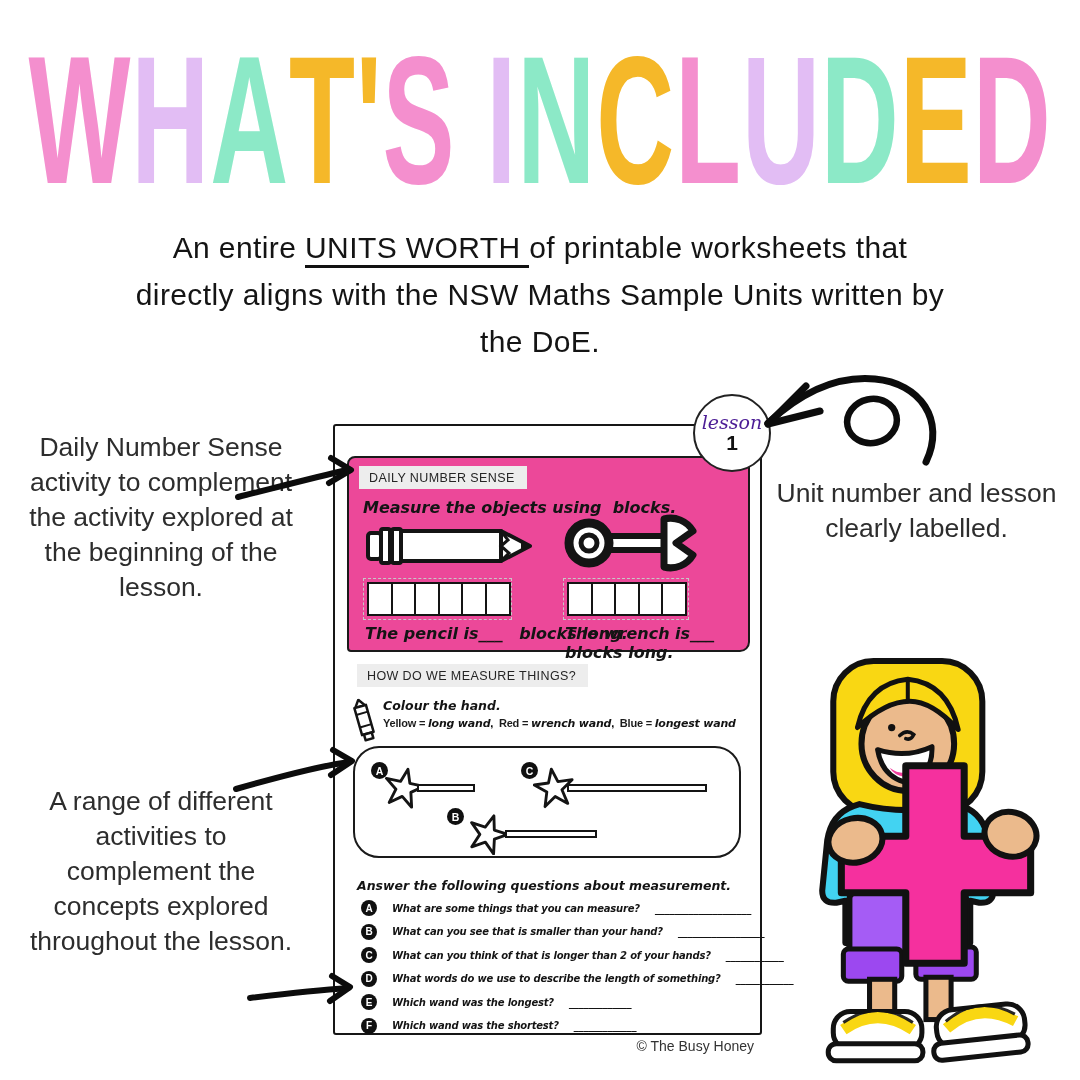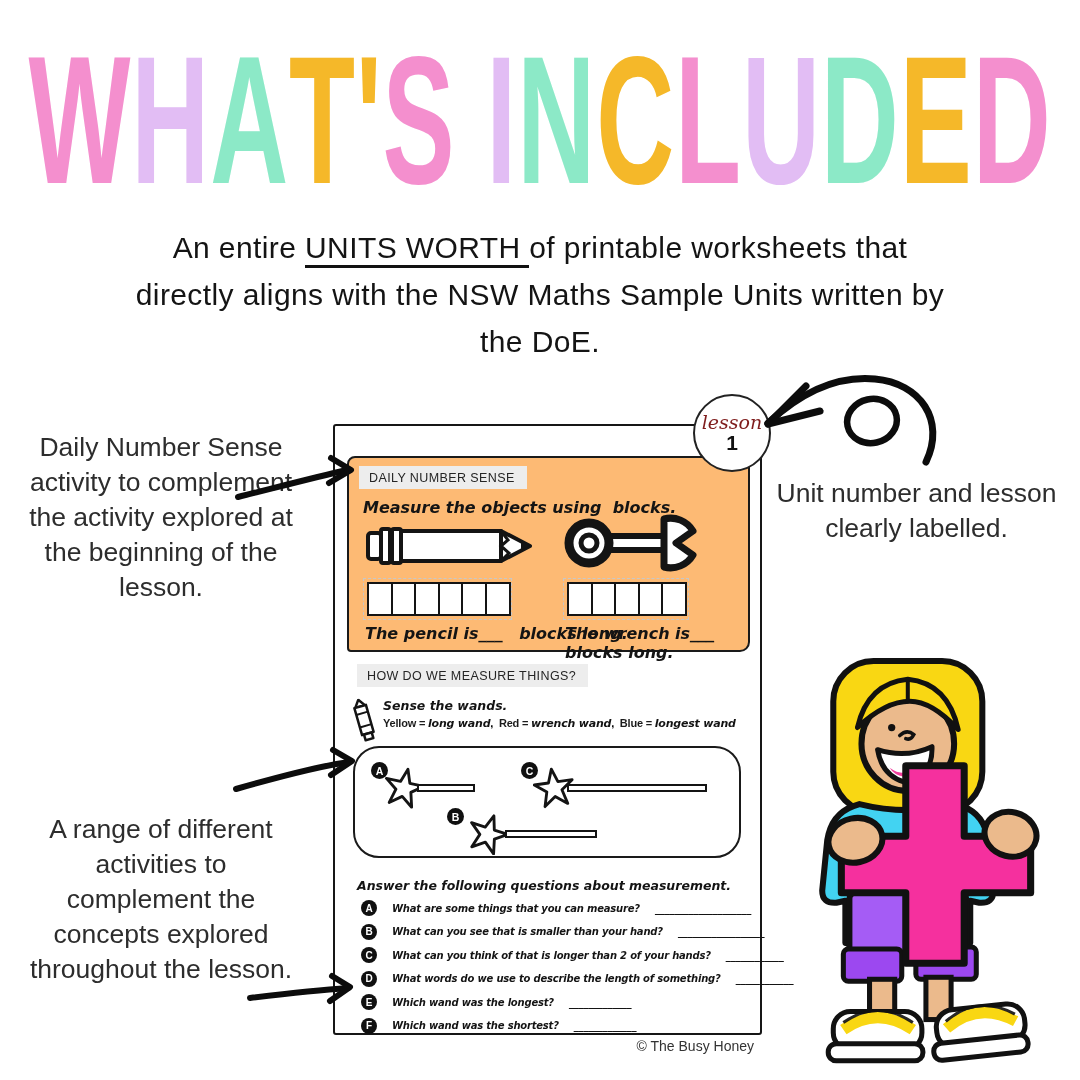--- a/index.html
+++ b/index.html
@@ -14,47 +14,47 @@
         white-space:pre; letter-spacing:1px; }
 
   
   .subtitle { position:absolute; left:0; right:0; top:224px; text-align:center;
               font-size:30px; line-height:47px; color:#141414; letter-spacing:0.4px; }
   .subtitle .u { border-bottom:3px solid #111; padding-bottom:1px;text-align:right; }
 
   
   .ann { position:absolute; text-align:center; font-size:26.5px; line-height:35px; color:#2d2d2d; }
   .ann-left-top    { left:22px;  top:430px;  width:278px; }
-  .ann-left-bottom { left:22px;  top:812px;  width:278px; }
+  .ann-left-bottom { left:22px;  top:784px;  width:278px; }
   .ann-right       { left:762px; top:476px;  width:300px;padding-left:9px; }
 
   
   .arrows { position:absolute; left:0; top:0; width:1080px; height:1080px; pointer-events:none; z-index:6; }
   .arrows path, .arrows ellipse { fill:none; stroke:#0c0c0c; stroke-linecap:round; stroke-linejoin:round; }
 
   
   .page { position:absolute; left:333px; top:424px; width:429px; height:611px; background:#fff;
           border:2.5px solid #161616; border-radius:3px; z-index:2; }
   .unit-badge { position:absolute; left:18px; top:-22px; width:134px; height:44px; background:#fff;
                 border:2.5px solid #222; border-radius:13px; display:flex; align-items:center; justify-content:center; z-index:3; }
   .unit-badge span { font-weight:bold; font-size:27px; letter-spacing:3px; color:#fff;
                      -webkit-text-stroke:1.6px #333;
                      text-shadow:-1px -1px 0 #444,1px -1px 0 #444,-1px 1px 0 #444,1px 1px 0 #444; }
   .lesson-circle { position:absolute; left:358px; top:-32px; width:78px; height:78px; background:#fff;
                    border:2.5px solid #222; border-radius:50%; display:flex; flex-direction:column;
                    align-items:center; justify-content:center; z-index:3; }
-  .lesson-word { font-family:"DejaVu Serif", serif; font-style:italic; font-size:19px; color:#7f1d1d; line-height:20px; }
+  .lesson-word { font-family:"DejaVu Serif", serif; font-style:italic; font-size:19px; color:#4c1d95; line-height:20px; }
   .lesson-num  { font-weight:bold; font-size:21px; color:#111; line-height:22px; }
 
   .hw { font-family:"DejaVu Sans", sans-serif; font-style:italic; font-weight:bold; color:#141414; white-space:pre-wrap; }
   .chip { position:absolute; background:#ededed; color:#252525; font-size:12.5px; letter-spacing:0.4px;
           padding:5px 12px 4px 10px; font-family:"Liberation Sans", sans-serif; }
 
   
-  .daily-box { position:absolute; left:12px; top:30px; width:403px; height:196px; background:#fdba74;
+  .daily-box { position:absolute; left:12px; top:30px; width:403px; height:196px; background:#ec4899;
                border:2px solid #1a1a1a; border-radius:8px 3px 10px 4px; }
   .daily-chip { left:10px; top:8px; }
   .daily-instr { position:absolute; left:14px; top:40px; font-size:16px; }
   .pencil-svg { position:absolute; left:14px; top:62px; width:172px; height:52px; }
   .wrench-svg { position:absolute; left:214px; top:54px; width:144px; height:62px; }
   .blocks { position:absolute; display:flex; border:1.5px dashed #c7c7c7; padding:3px; }
   .pencil-row { left:14px; top:120px; }
   .wrench-row { left:214px; top:120px; }
   .block { width:26px; height:34px; background:#fff; border:2.5px solid #141414; margin-right:-2.5px; }
   .sentence { position:absolute; font-size:16px; top:166px; }
@@ -203,21 +203,21 @@
     <div class="chip chip2">HOW DO WE MEASURE THINGS?</div>
 
     <svg class="crayon-svg" viewBox="0 0 22 44">
       <g fill="#fff" stroke="#141414" stroke-width="2.5" stroke-linejoin="round">
         <path d="M6,8 L11,1 L16,8 Z"></path>
         <rect x="5" y="8" width="12" height="28"></rect>
         <rect x="7" y="36" width="8" height="6"></rect>
       </g>
       <path d="M5,15 h12 M5,28 h12" stroke="#141414" stroke-width="2"></path>
     </svg>
-    <p class="hw colour-instr">Sense the wands.</p>
+    <p class="hw colour-instr">Colour the hand.</p>
     <p class="legend"><span class="legend-item"><b>Yellow</b><b> = </b><i>long wand</i></span><span class="legend-item"><b>Red</b><b> = </b><i>wrench wand</i></span><span class="legend-item"><b>Blue</b><b> = </b><i>longest wand</i></span></p>
 
     <div class="wands-box">
       <div class="wand wand-a">
         <span class="badge wand-badge">A</span>
         <svg class="star" viewBox="0 0 44 44">
             <polygon points="22,2 27,16 42,16 30,25 34,40 22,31 10,40 14,25 2,16 17,16" fill="#fff" stroke="#141414" stroke-width="3" stroke-linejoin="round" transform="rotate(12 22 22)"></polygon>
           </svg>
         <div class="stick"></div>
       </div>

